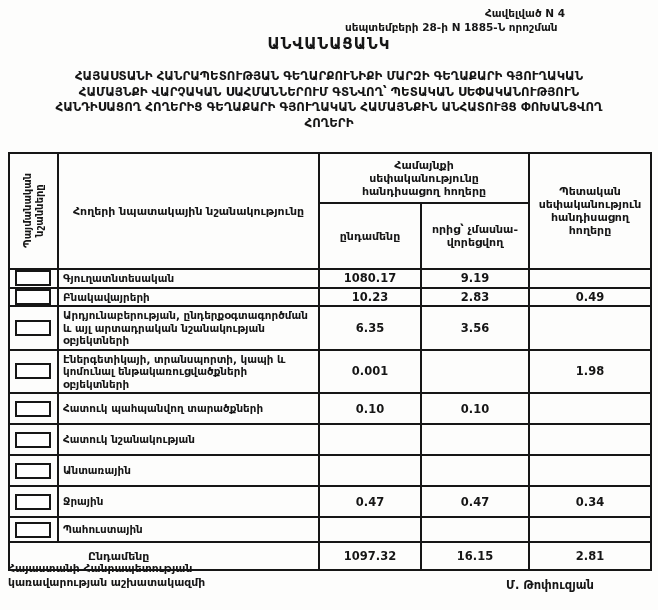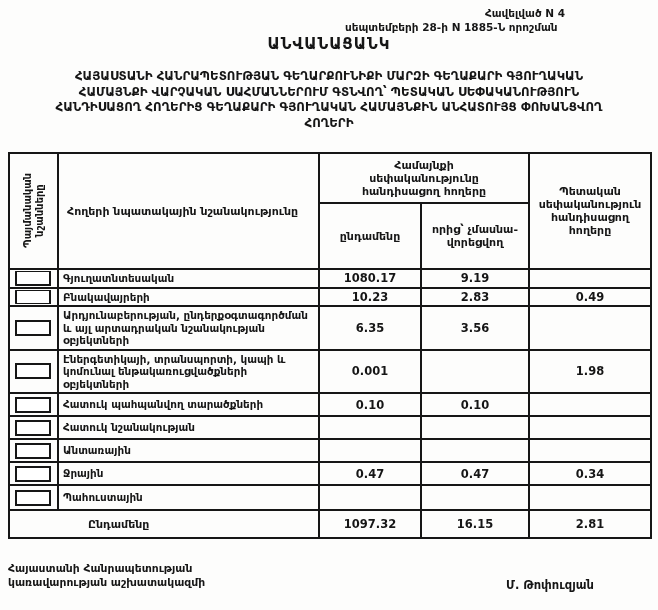--- a/index.html
+++ b/index.html
@@ -35,35 +35,35 @@
   }
   th.h-symbols {
     font-size:10px; font-weight:bold; padding:2px;
     vertical-align:middle; text-align:center;
   }
   th.h-symbols .vtext {
     writing-mode:vertical-rl; transform:rotate(180deg);
     display:inline-block; max-height:110px; line-height:12px;
     white-space:pre-line;
   }
-  th.h-purpose { font-size:11px; text-align:left; vertical-align:middle; padding:2px 8px; }
+  th.h-purpose { font-size:11px; text-align:center; vertical-align:middle; padding:2px 8px; }
   th.h-community { height:50px; font-size:11px; text-align:center; vertical-align:middle; padding:2px 20px; }
   th.h-state { font-size:11px; text-align:center; vertical-align:middle; padding:2px 6px; }
   th.h-sub { height:66px; font-size:11px; text-align:center; vertical-align:middle; padding:2px; white-space:pre-line; }
   td.c-symbol { vertical-align:middle; }
   .checkbox {
     width:36px; height:16px; border:2px solid #161616;
     margin-left:5px; background:#fff;
   }
   td.c-label { font-size:10.4px; line-height:12.5px; padding:2px 3px 2px 4px; vertical-align:middle; }
   td.c-val { font-size:11.5px; text-align:center; vertical-align:middle; }
-  tr.r-1 td, tr.r-2 td { height:17px;border-radius:7px; }
+  tr.r-1 td, tr.r-2 td { height:17px; }
   tr.r-3 td { height:36px;margin-top:24px; }
   tr.r-4 td { height:38px; }
-  tr.r-5 td, tr.r-6 td, tr.r-7 td, tr.r-8 td { height:23px; }
+  tr.r-5 td, tr.r-6 td, tr.r-7 td, tr.r-8 td { height:31px; }
   tr.r-9 td { height:25px;border-radius:9px; }
   tr.r-total td { height:28px; }
   td.c-totallabel { font-size:11px; padding-left:78px; vertical-align:middle; }
   .footer-left {
     position:absolute; top:562px; left:8px;
     font-size:10.8px; font-weight:bold; line-height:14px;
   }
   .signature {
     position:absolute; top:578px; left:506px;
     font-size:11.5px; font-weight:bold;

